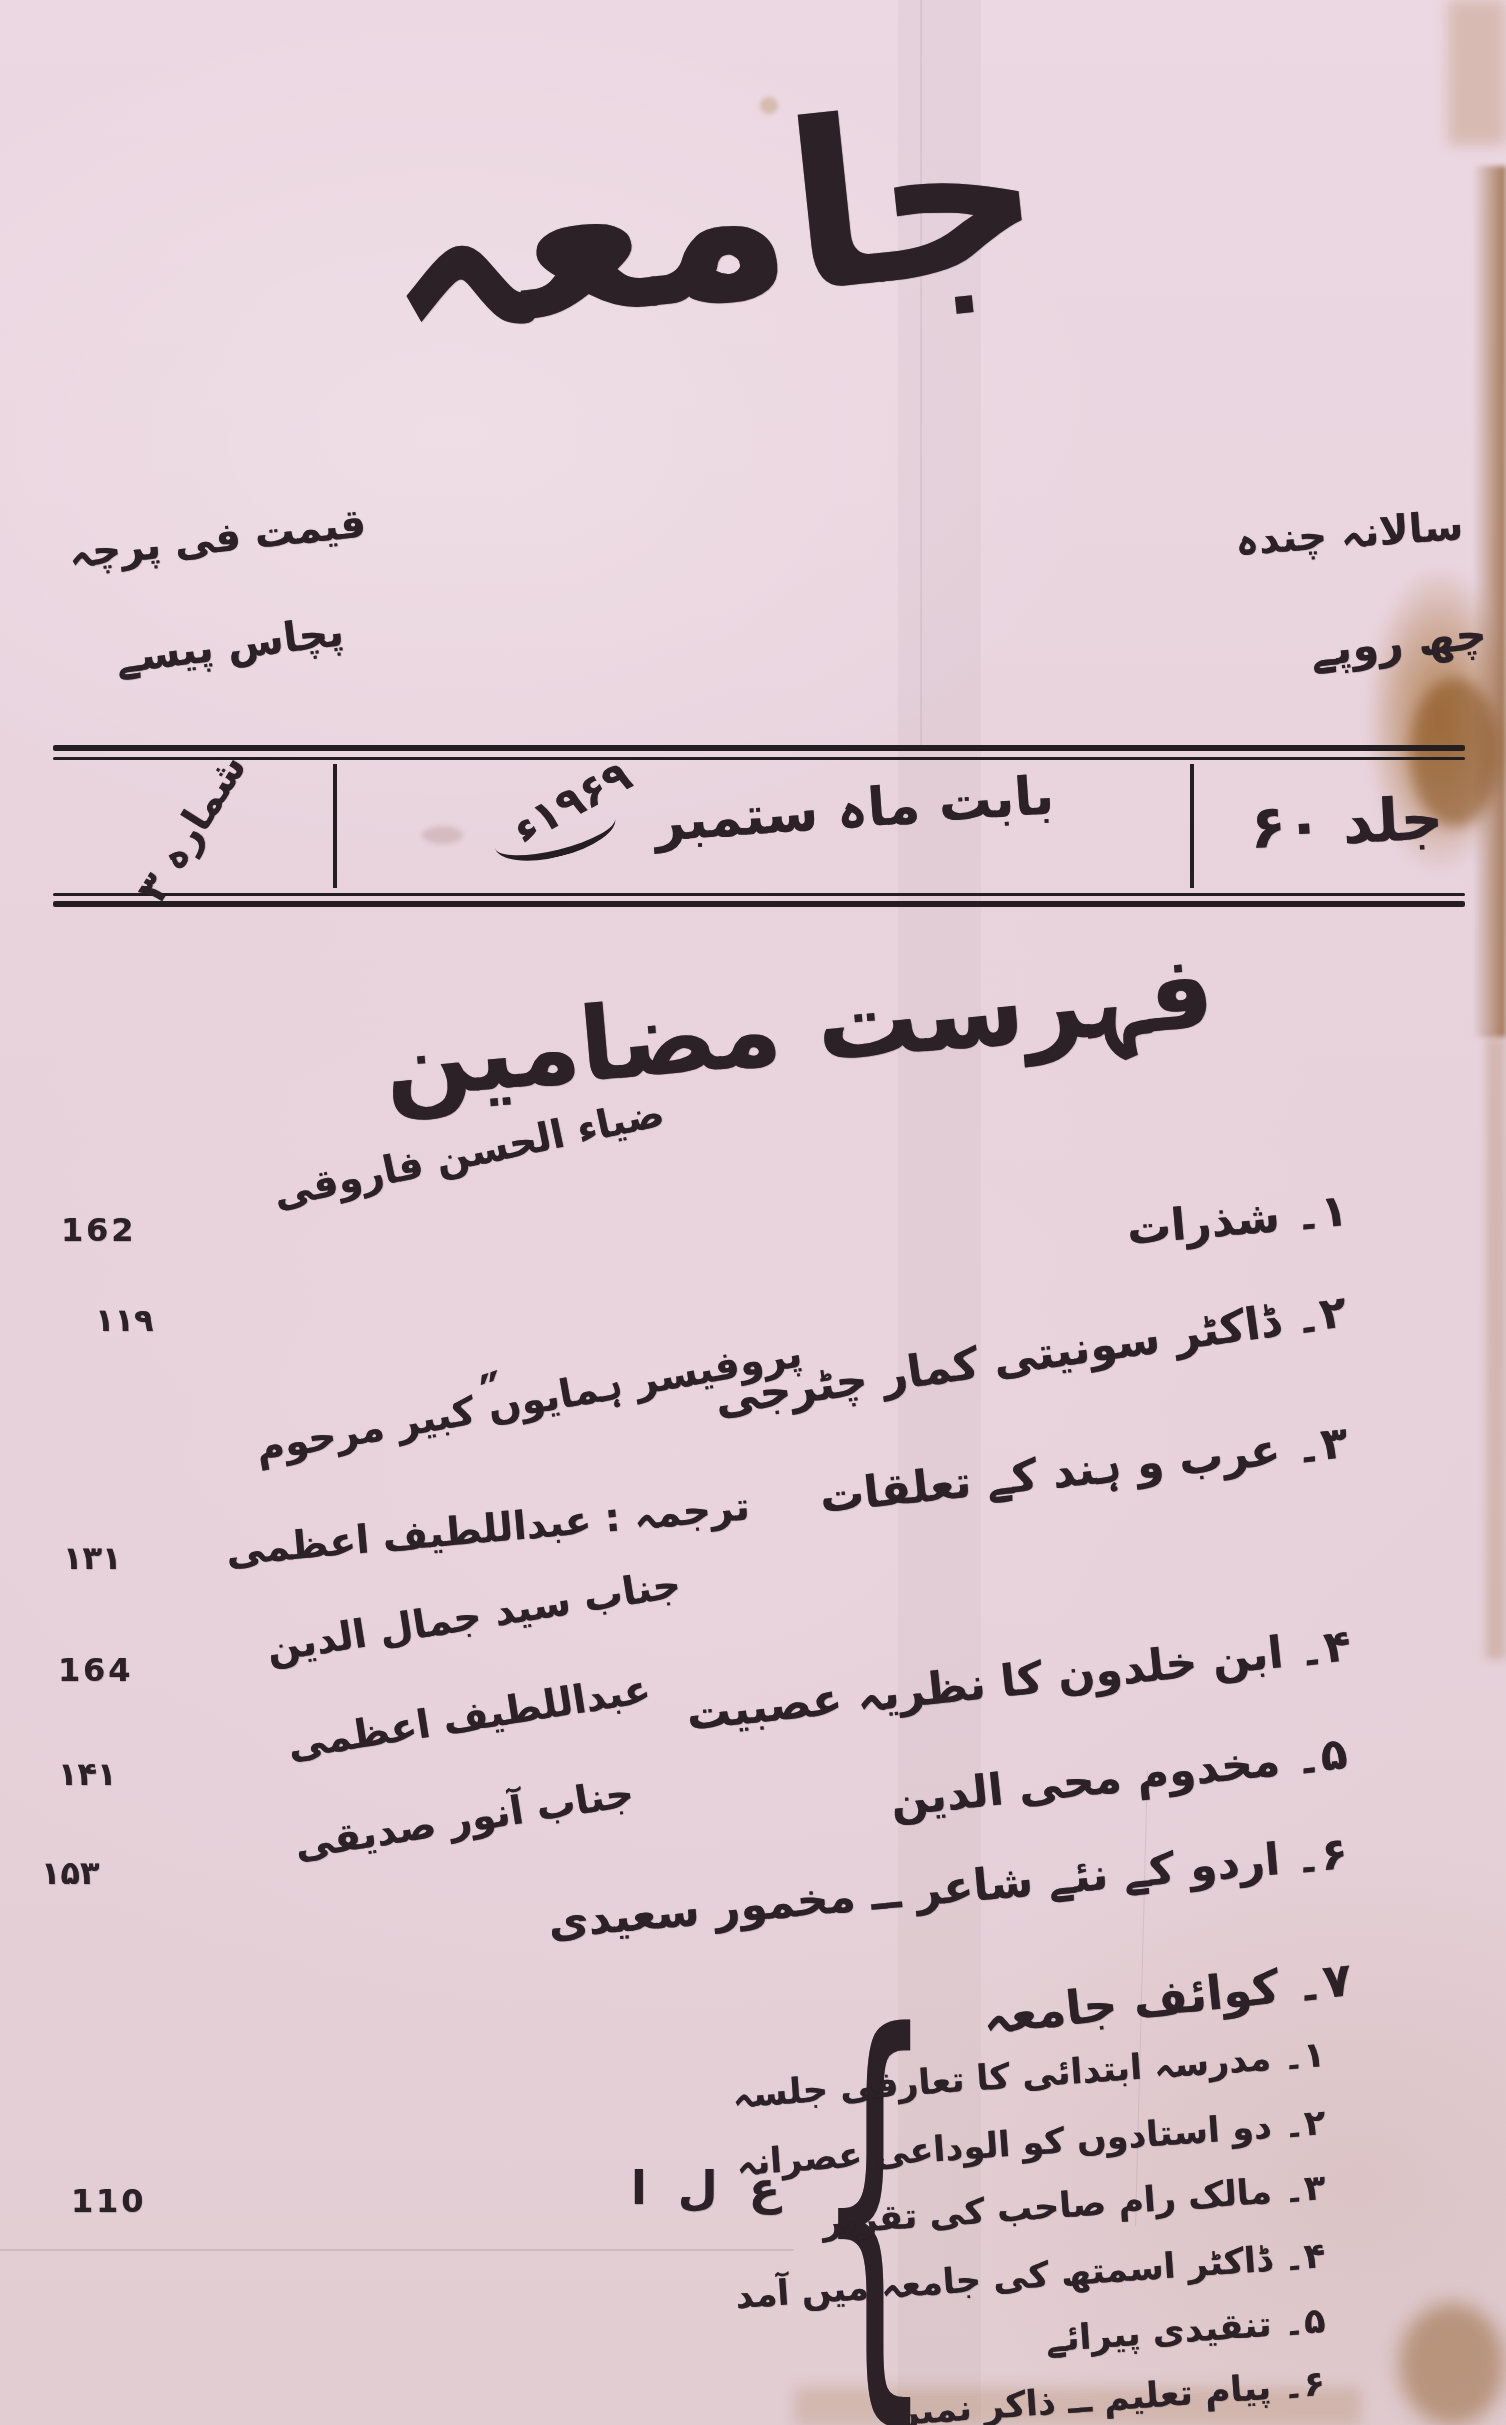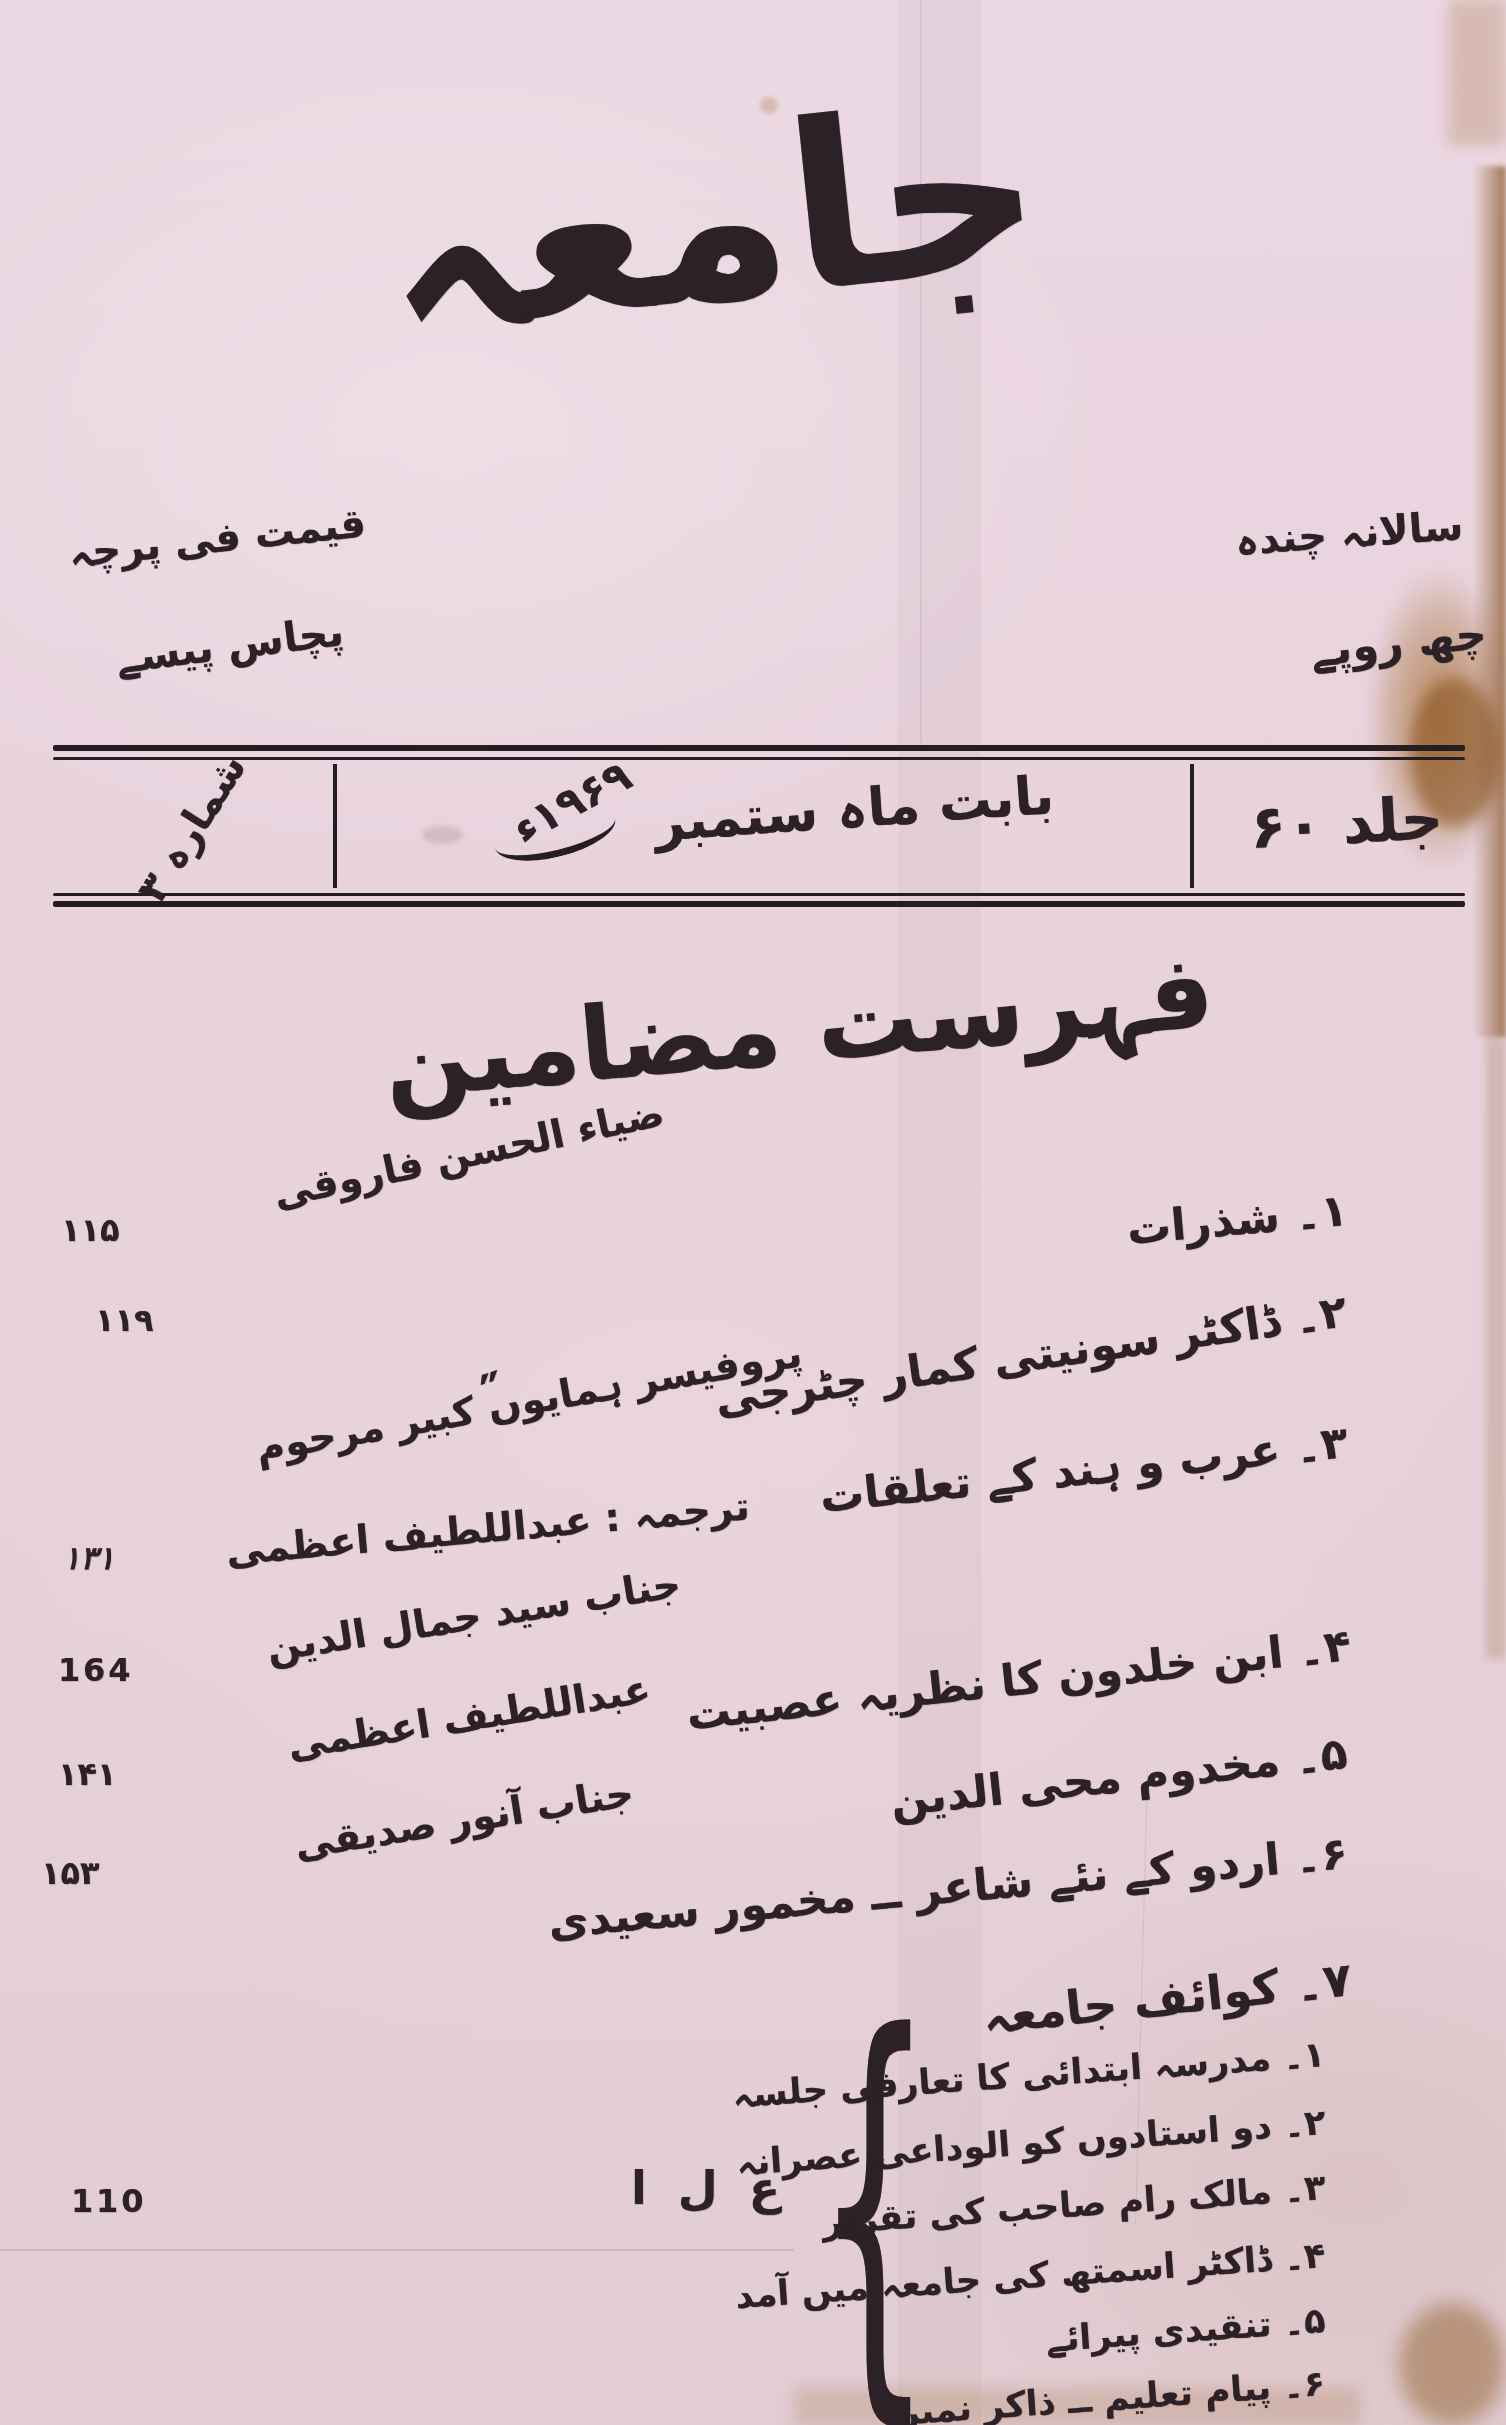--- a/index.html
+++ b/index.html
@@ -67,21 +67,21 @@
   .pg{font-size:32px;letter-spacing:2.8px;}
   .r1t{right:159px;top:1184px;transform:rotate(-5deg);}
   .r1a{left:275px;top:1172px;transform:rotate(-12deg);}
   .r1p{left:62px;top:1211px;}
   .r2t{right:159px;top:1285px;transform:rotate(-8deg);}
   .r2a{left:484px;top:1366px;font-size:50px;transform:rotate(-18deg);}
   .r2p{left:61px;top:1301px;margin-left:35px;}
   .r3t{right:159px;top:1416px;transform:rotate(-6deg);}
   .r3a{left:257px;top:1426px;transform:rotate(-10deg);}
   .r3tr{left:227px;top:1529px;transform:rotate(-5deg);}
-  .r3p{left:64px;top:1539px;font-style:italic;}
+  .r3p{left:64px;top:1539px;}
   .r4t{right:155px;top:1619px;transform:rotate(-6deg);}
   .r4a{left:268px;top:1626px;transform:rotate(-9deg);}
   .r4p{left:59px;top:1651px;}
   .r5t{right:159px;top:1727px;transform:rotate(-6deg);}
   .r5a{left:289px;top:1723px;transform:rotate(-9deg);}
   .r5p{left:59px;top:1755px;}
   .r6t{right:159px;top:1827px;transform:rotate(-5deg);}
   .r6a{left:296px;top:1823px;transform:rotate(-9deg);}
   .r6p{left:42px;top:1854px;}
   .r7t{right:155px;top:1951px;font-size:47px;transform:rotate(-6deg);}
@@ -137,21 +137,21 @@
     <div class="u cell-vol">جلد ۶۰</div>
   </div>
 
   <div class="u toc-heading">فہرست مضامین</div>
 
   <div class="u rt r1t">
     <span>۱۔</span>
     <span>شذرات</span>
   </div>
   <div class="u au r1a">ضیاء الحسن فاروقی</div>
-  <div class="u pg r1p">۱۱۵</div>
+  <div class="u pg r1p">162</div>
 
   <div class="u rt r2t">
     <span>۲۔</span>
     <span>ڈاکٹر سونیتی کمار چٹرجی</span>
   </div>
   <div class="u au r2a">″</div>
   <div class="u pg r2p">۱۱۹</div>
 
   <div class="u rt r3t">
     <span>۳۔</span>

